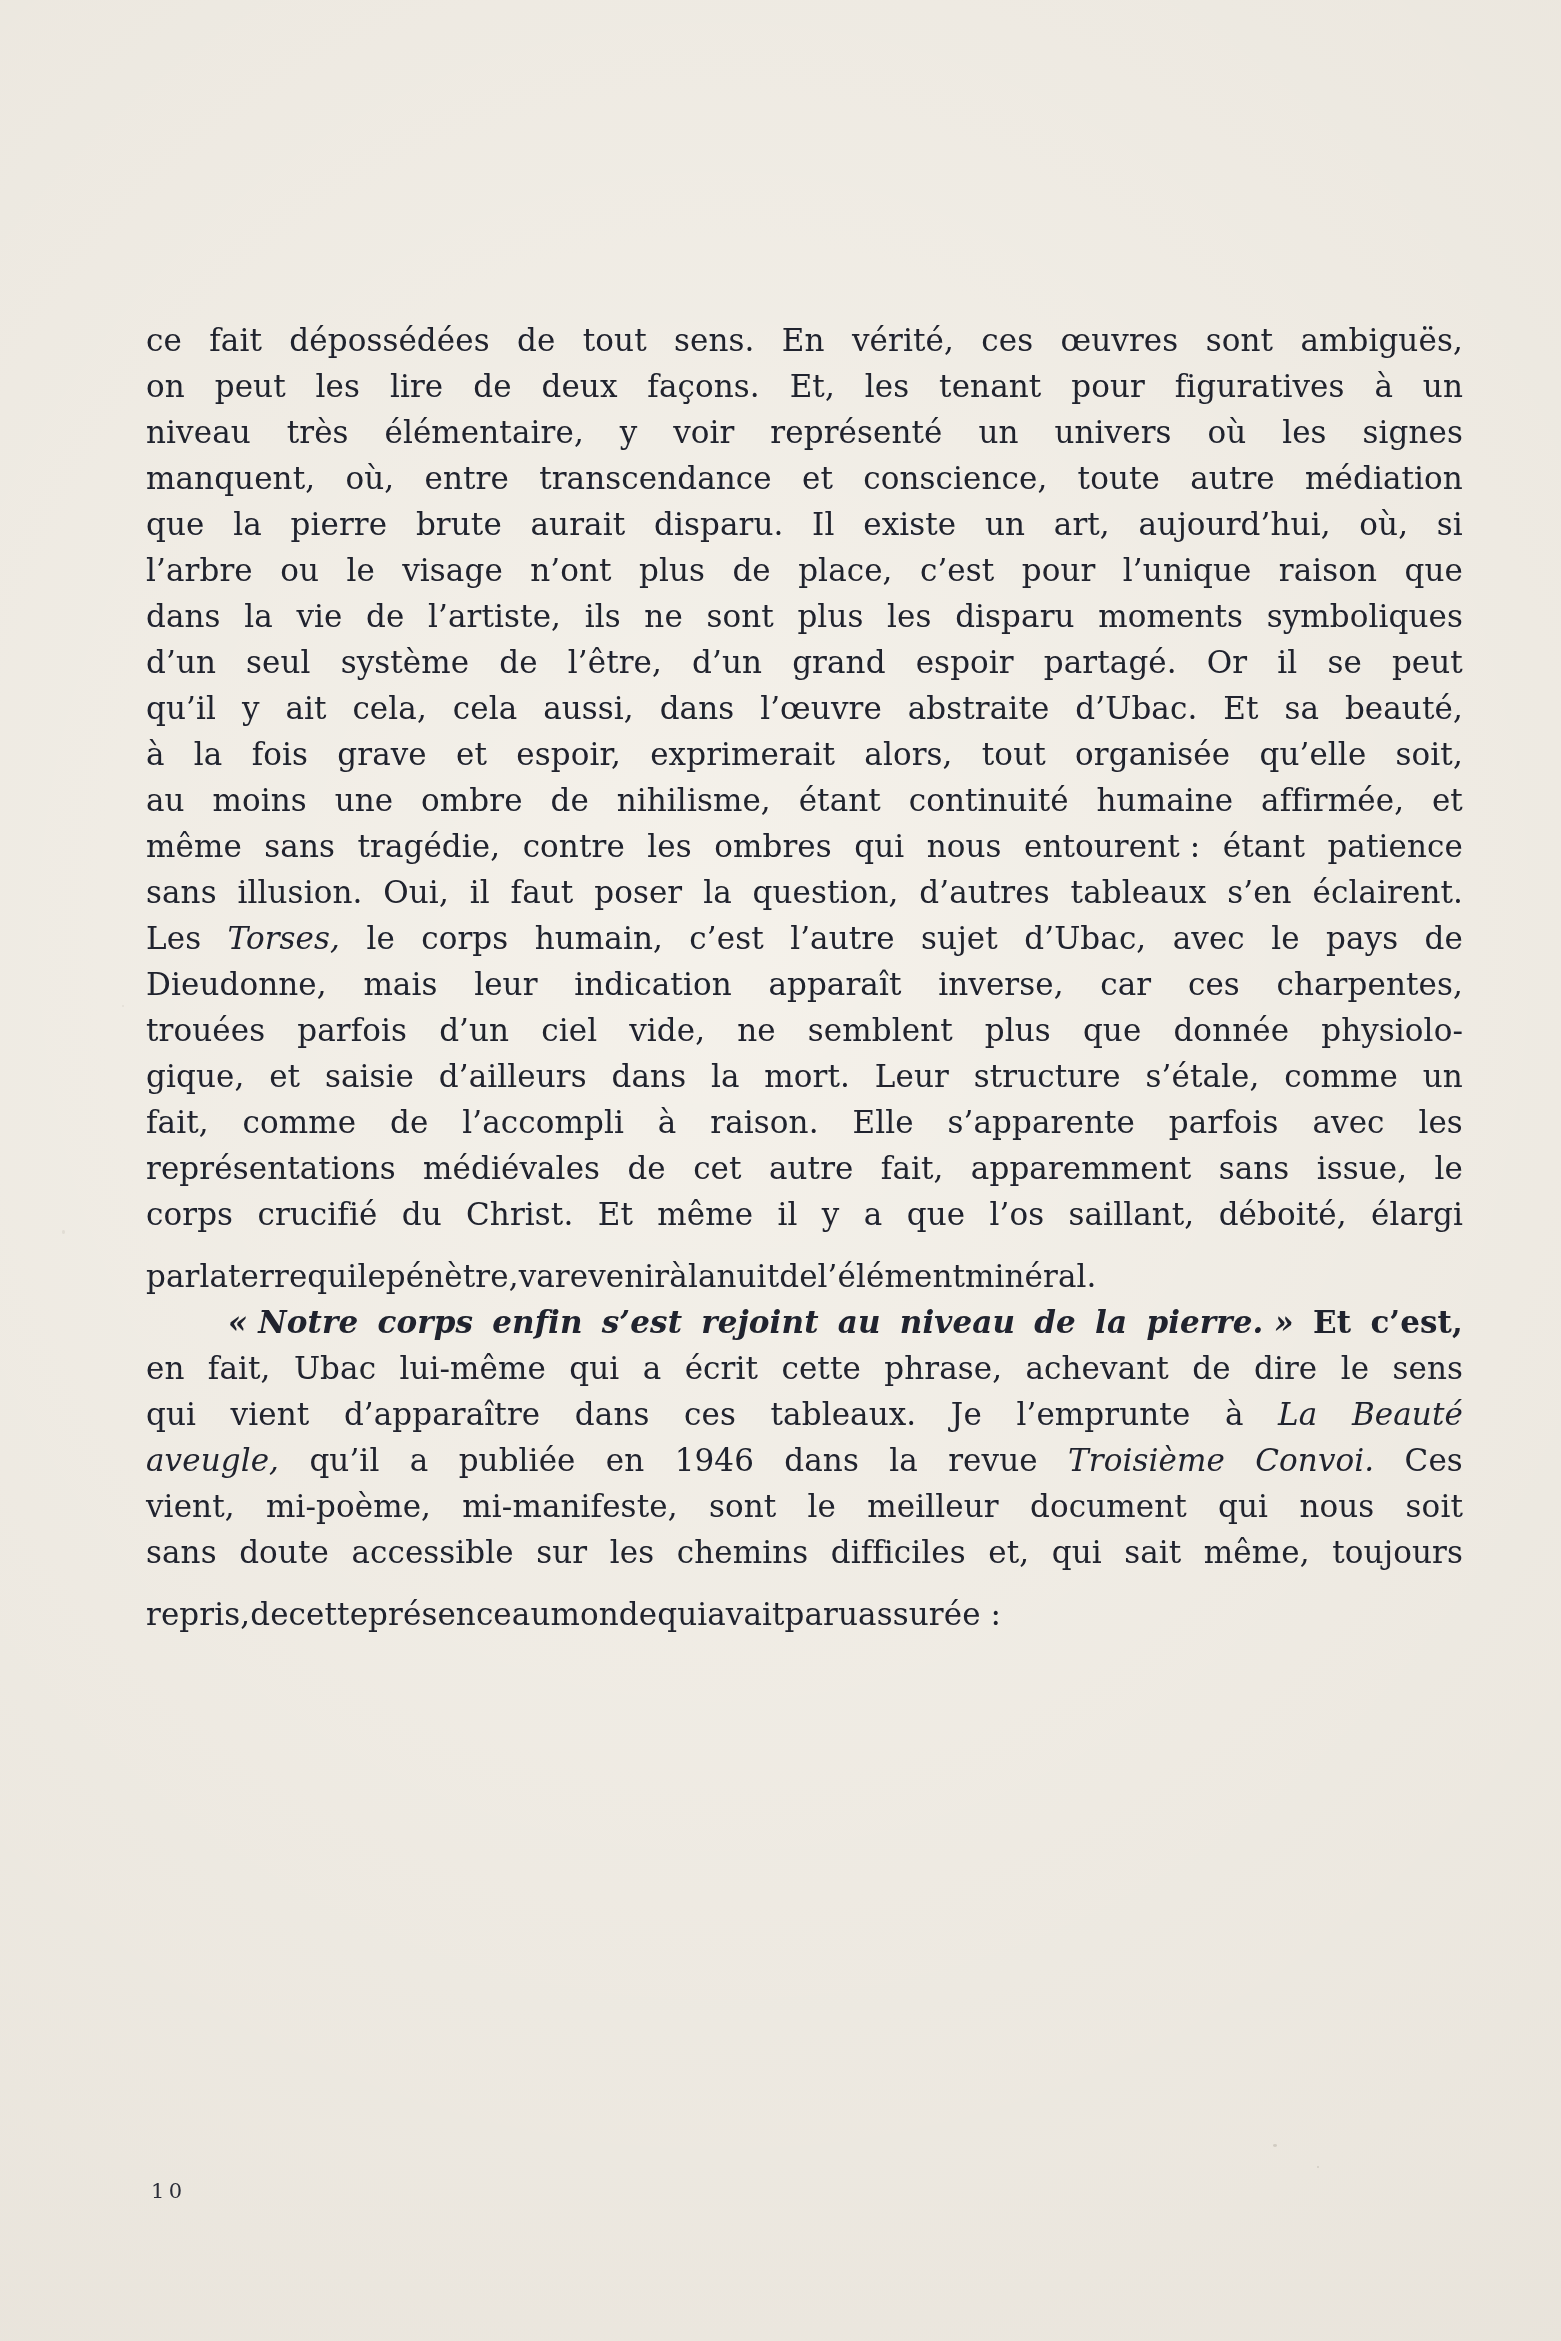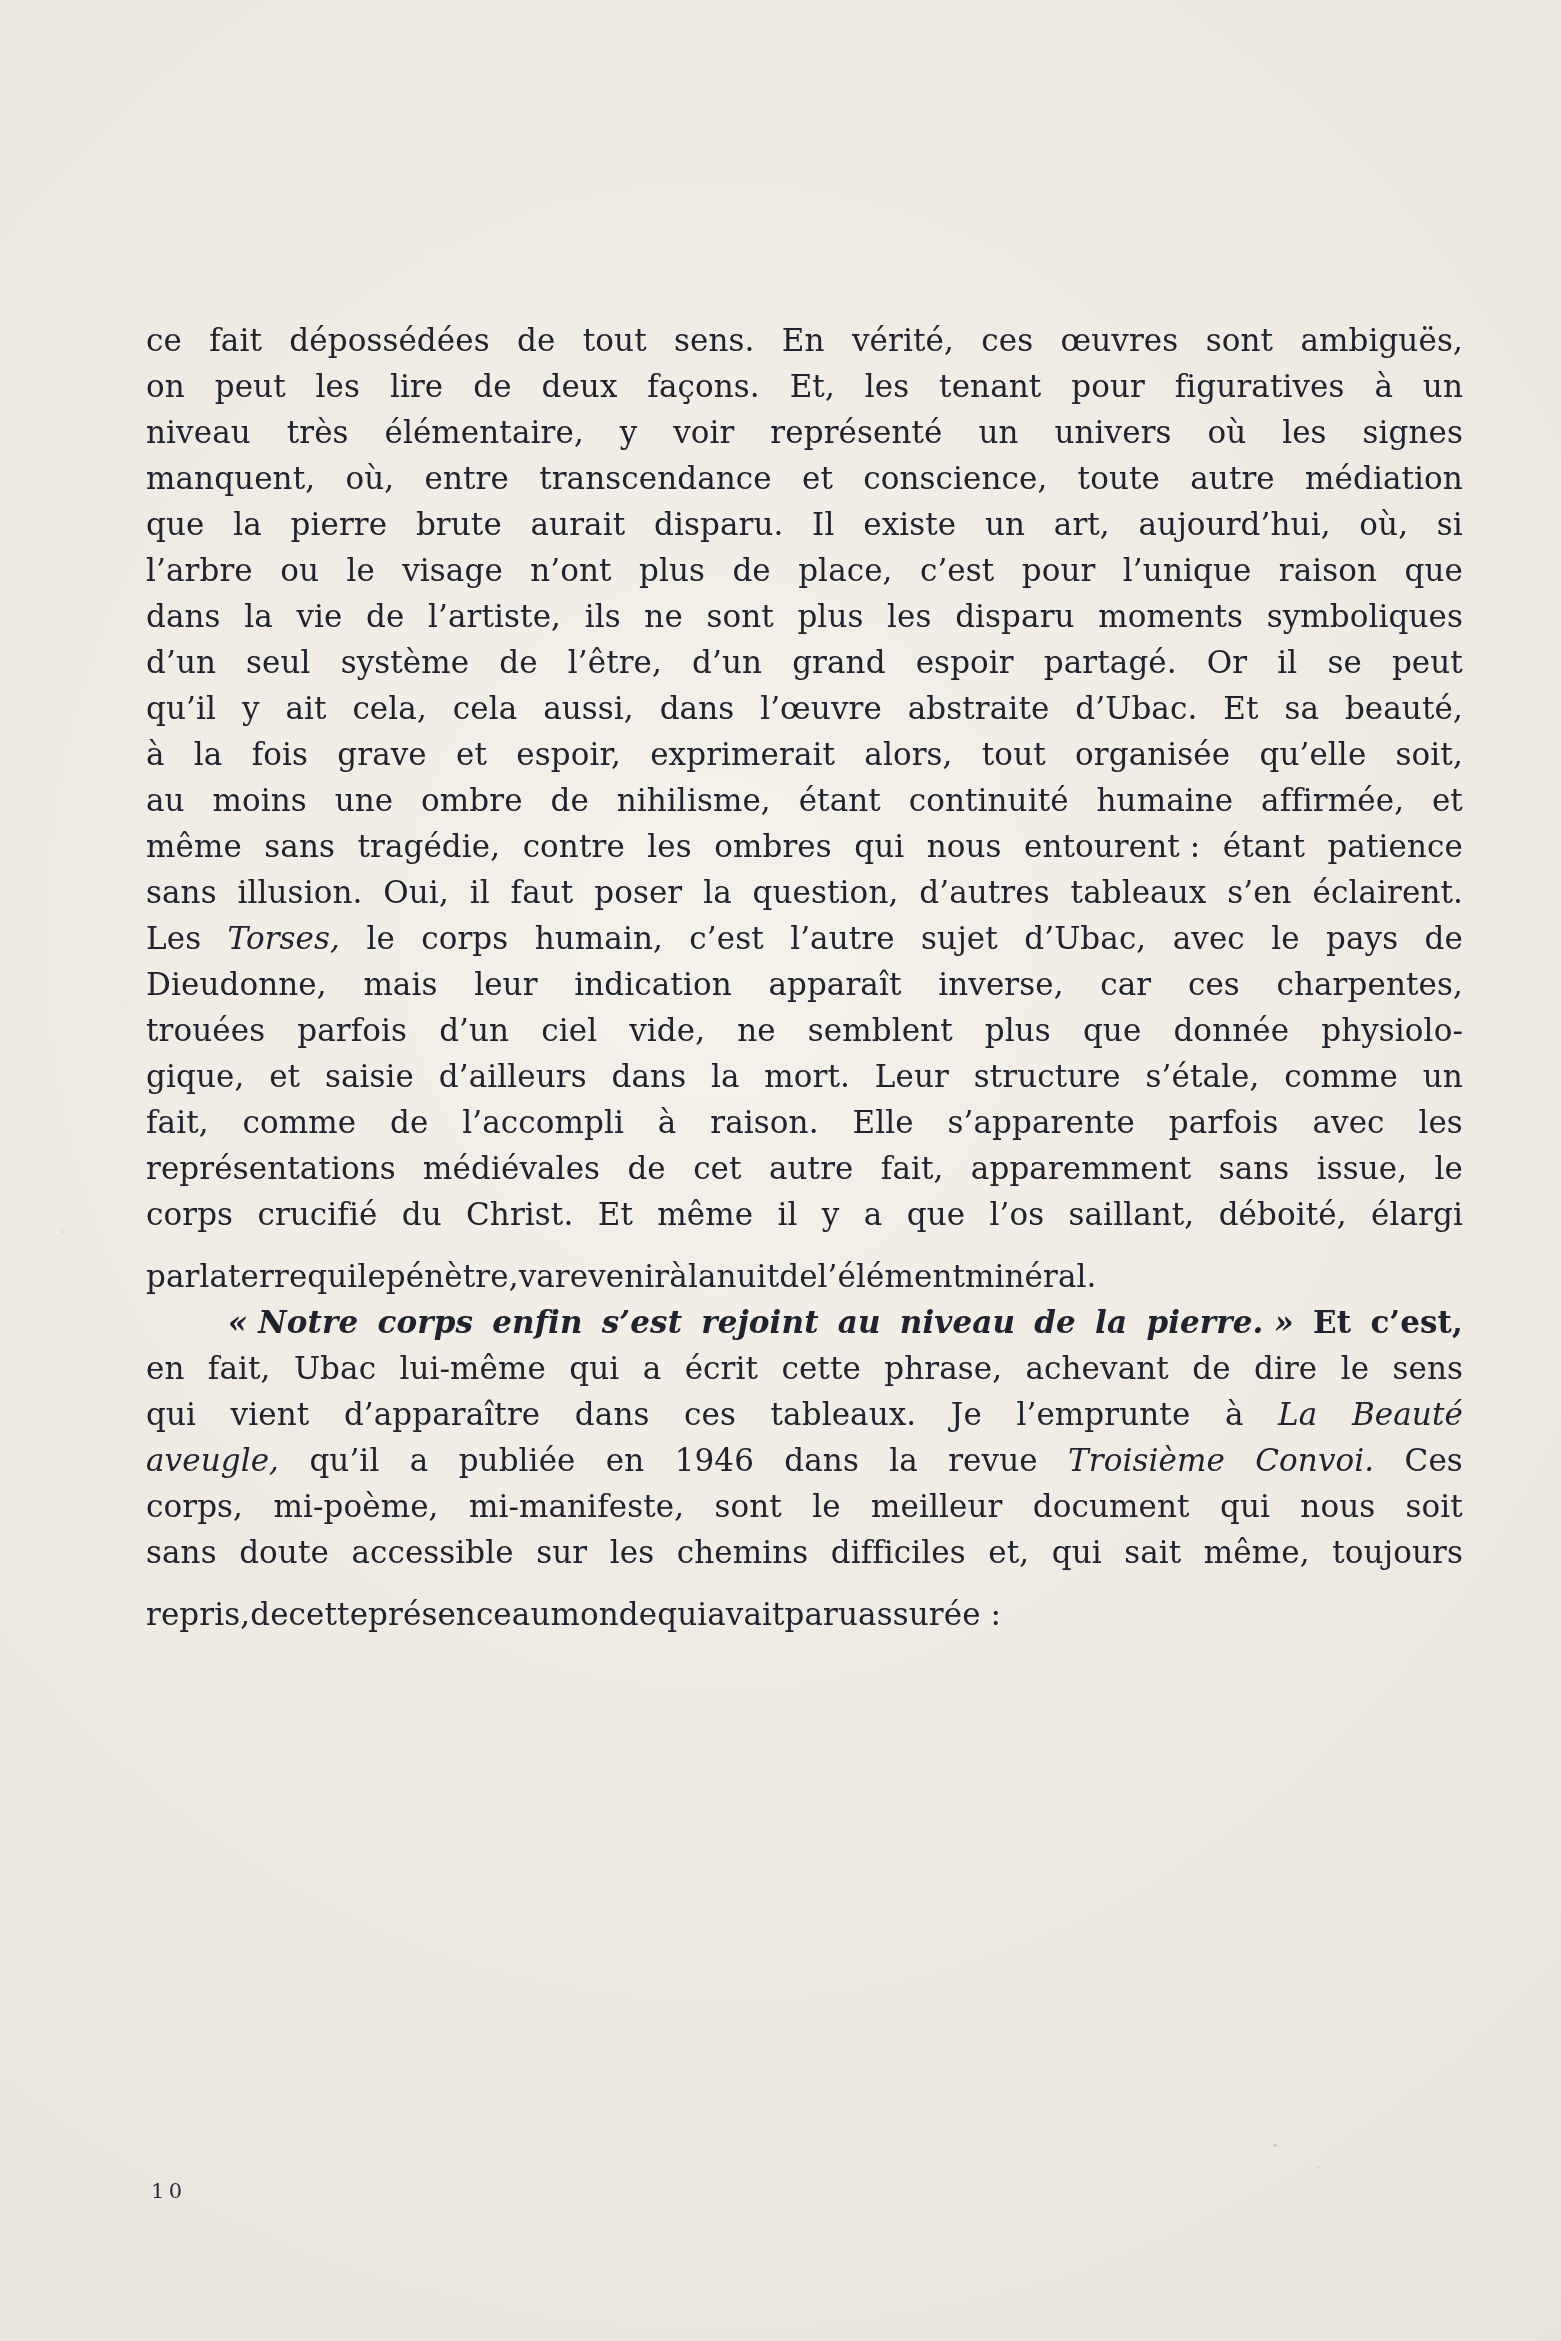--- a/index.html
+++ b/index.html
@@ -106,21 +106,21 @@
       <div class="ln just"><span class="w">trouées</span><span class="w">parfois</span><span class="w">d’un</span><span class="w">ciel</span><span class="w">vide,</span><span class="w">ne</span><span class="w">semblent</span><span class="w">plus</span><span class="w">que</span><span class="w">donnée</span><span class="w">physiolo-</span></div>
       <div class="ln just"><span class="w">gique,</span><span class="w">et</span><span class="w">saisie</span><span class="w">d’ailleurs</span><span class="w">dans</span><span class="w">la</span><span class="w">mort.</span><span class="w">Leur</span><span class="w">structure</span><span class="w">s’étale,</span><span class="w">comme</span><span class="w">un</span></div>
       <div class="ln just"><span class="w">fait,</span><span class="w">comme</span><span class="w">de</span><span class="w">l’accompli</span><span class="w">à</span><span class="w">raison.</span><span class="w">Elle</span><span class="w">s’apparente</span><span class="w">parfois</span><span class="w">avec</span><span class="w">les</span></div>
       <div class="ln just"><span class="w">représentations</span><span class="w">médiévales</span><span class="w">de</span><span class="w">cet</span><span class="w">autre</span><span class="w">fait,</span><span class="w">apparemment</span><span class="w">sans</span><span class="w">issue,</span><span class="w">le</span></div>
       <div class="ln just"><span class="w">corps</span><span class="w">crucifié</span><span class="w">du</span><span class="w">Christ.</span><span class="w">Et</span><span class="w">même</span><span class="w">il</span><span class="w">y</span><span class="w">a</span><span class="w">que</span><span class="w">l’os</span><span class="w">saillant,</span><span class="w">déboité,</span><span class="w">élargi</span></div>
       <div class="ln last"><span class="w">par</span><span class="w">la</span><span class="w">terre</span><span class="w">qui</span><span class="w">le</span><span class="w">pénètre,</span><span class="w">va</span><span class="w">revenir</span><span class="w">à</span><span class="w">la</span><span class="w">nuit</span><span class="w">de</span><span class="w">l’élément</span><span class="w">minéral.</span></div>
       <div class="ln just indent"><span class="w it">« Notre</span><span class="w it">corps</span><span class="w it">enfin</span><span class="w it">s’est</span><span class="w it">rejoint</span><span class="w it">au</span><span class="w it">niveau</span><span class="w it">de</span><span class="w it">la</span><span class="w it">pierre. »</span><span class="w">Et</span><span class="w">c’est,</span></div>
       <div class="ln just"><span class="w">en</span><span class="w">fait,</span><span class="w">Ubac</span><span class="w">lui-même</span><span class="w">qui</span><span class="w">a</span><span class="w">écrit</span><span class="w">cette</span><span class="w">phrase,</span><span class="w">achevant</span><span class="w">de</span><span class="w">dire</span><span class="w">le</span><span class="w">sens</span></div>
       <div class="ln just"><span class="w">qui</span><span class="w">vient</span><span class="w">d’apparaître</span><span class="w">dans</span><span class="w">ces</span><span class="w">tableaux.</span><span class="w">Je</span><span class="w">l’emprunte</span><span class="w">à</span><span class="w it">La</span><span class="w it">Beauté</span></div>
       <div class="ln just"><span class="w it">aveugle,</span><span class="w">qu’il</span><span class="w">a</span><span class="w">publiée</span><span class="w">en</span><span class="w">1946</span><span class="w">dans</span><span class="w">la</span><span class="w">revue</span><span class="w it">Troisième</span><span class="w it">Convoi.</span><span class="w">Ces</span></div>
-      <div class="ln just"><span class="w">corps,</span><span class="w">mi-poème,</span><span class="w">mi-manifeste,</span><span class="w">sont</span><span class="w">le</span><span class="w">meilleur</span><span class="w">document</span><span class="w">qui</span><span class="w">nous</span><span class="w">soit</span></div>
+      <div class="ln just"><span class="w">vient,</span><span class="w">mi-poème,</span><span class="w">mi-manifeste,</span><span class="w">sont</span><span class="w">le</span><span class="w">meilleur</span><span class="w">document</span><span class="w">qui</span><span class="w">nous</span><span class="w">soit</span></div>
       <div class="ln just"><span class="w">sans</span><span class="w">doute</span><span class="w">accessible</span><span class="w">sur</span><span class="w">les</span><span class="w">chemins</span><span class="w">difficiles</span><span class="w">et,</span><span class="w">qui</span><span class="w">sait</span><span class="w">même,</span><span class="w">toujours</span></div>
       <div class="ln last"><span class="w">repris,</span><span class="w">de</span><span class="w">cette</span><span class="w">présence</span><span class="w">au</span><span class="w">monde</span><span class="w">qui</span><span class="w">avait</span><span class="w">paru</span><span class="w">assurée :</span></div>
     </div>
 
   <div class="folio">10</div>
 
 </div>
 
 
 </body></html>

